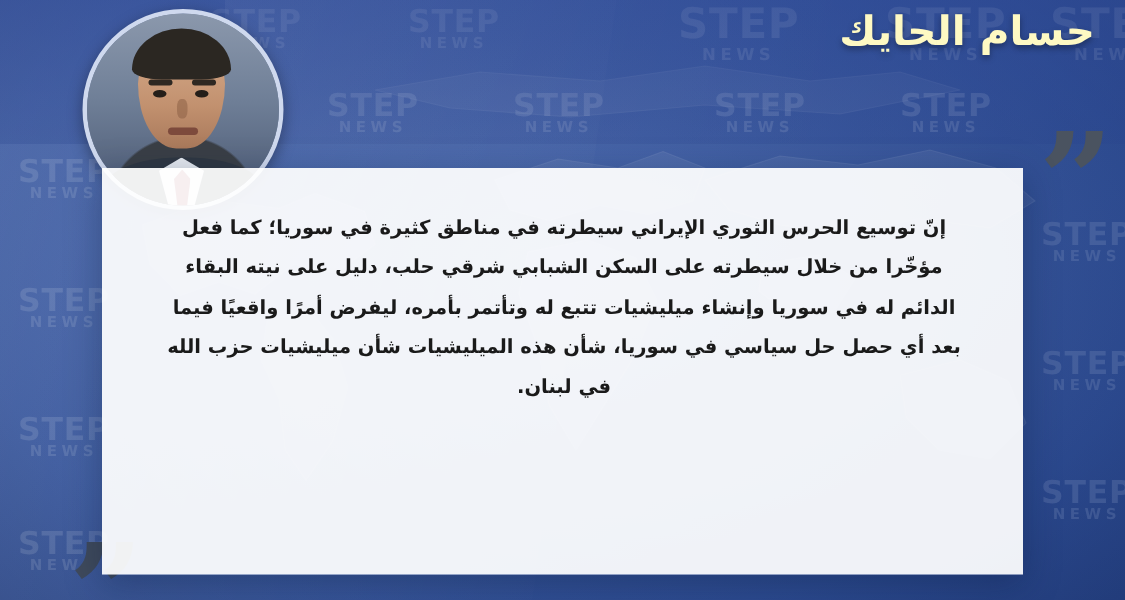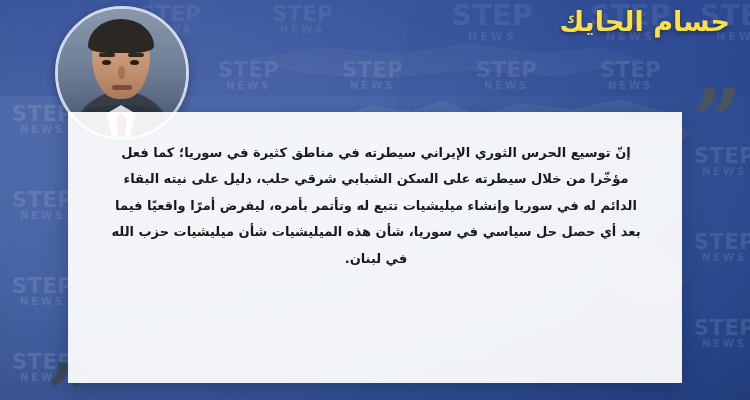--- a/index.html
+++ b/index.html
@@ -83,21 +83,21 @@
     right: 0;
     top: 0;
     width: 600px;
     height: 96px;
     background: linear-gradient(100deg, rgba(255,255,255,0.04) 0%, rgba(255,255,255,0.0) 70%);
   }
   .speaker-name {
     position: absolute;
     right: 20px;
     top: 6px;
-    color: #fde047;
+    color: #fef9c3;
     font-size: 27px;
     font-weight: bold;
     direction: rtl;
     text-shadow: 0 2px 4px rgba(0,0,0,0.35);
     letter-spacing: 0.5px;
   }
   .speaker-title {
     position: absolute;
     right: 20px;
     top: 44px;

